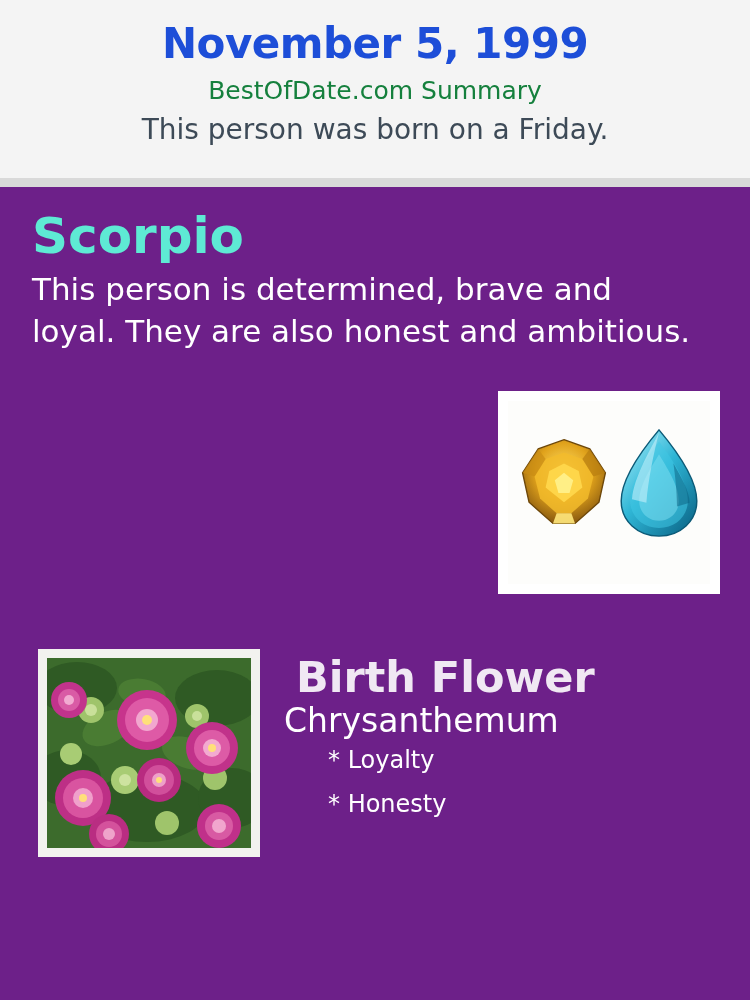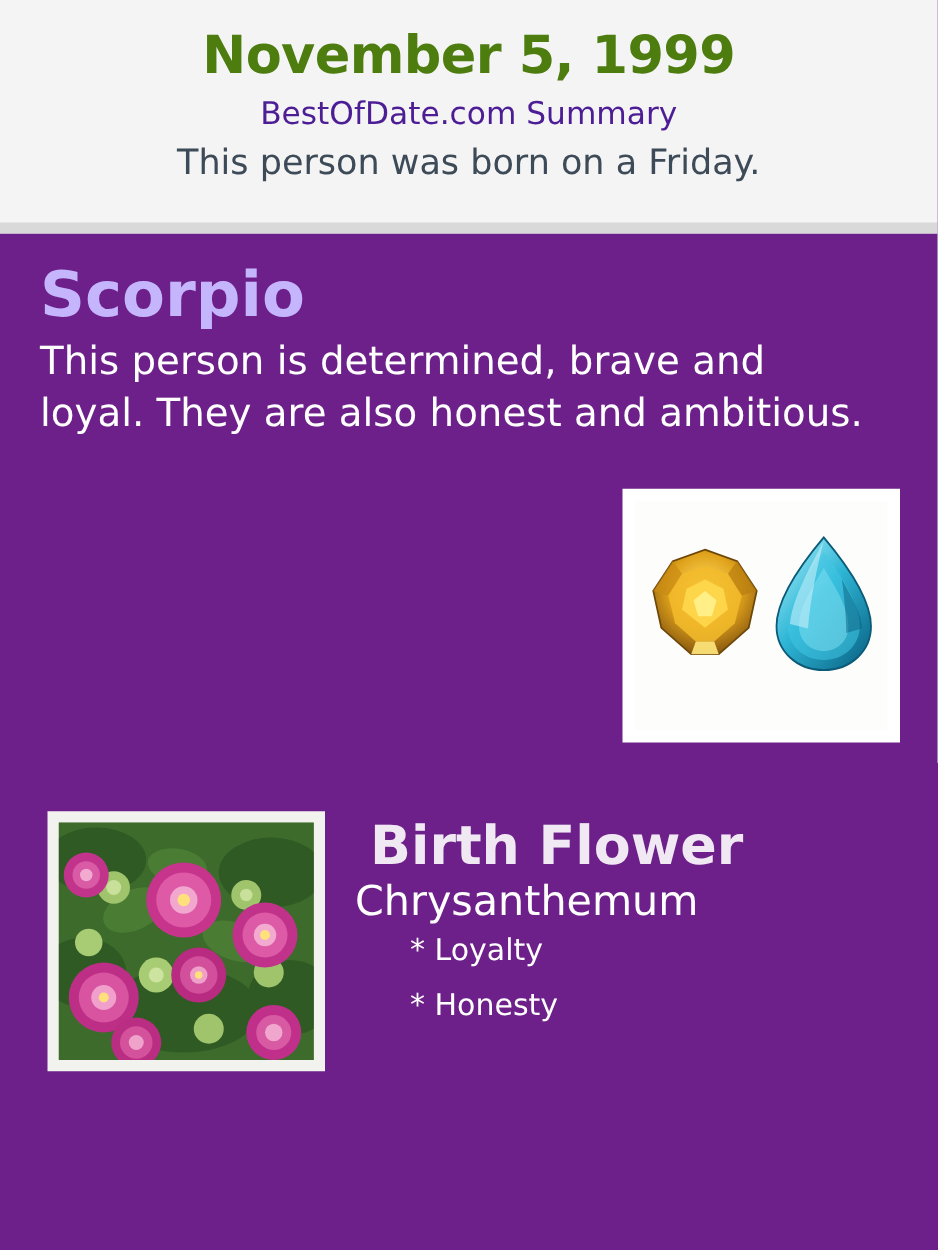--- a/index.html
+++ b/index.html
@@ -25,27 +25,27 @@
   .header {
     background: #f4f4f4;
     padding: 22px 20px 14px 20px;
     text-align: center;
     box-sizing: border-box;
     height: 178px;
   }
   .header-date {
     font-size: 42px;
     font-weight: bold;
-    color: #4d7c0f;
+    color: #1d4ed8;
     line-height: 1.05;
     letter-spacing: -0.5px;
   }
   .header-site {
     font-size: 25px;
-    color: #4c1d95;
+    color: #15803d;
     margin-top: 11px;
     line-height: 1.1;
   }
   .header-sub {
     font-size: 28px;
     color: #3d4a57;
     margin-top: 10px;
     line-height: 1.1;
   }
 
@@ -65,21 +65,21 @@
     position: relative;
     color: #ffffff;
   }
 
   .zodiac-name {
     font-size: 50px;
     font-weight: bold;
     letter-spacing: 0px;
     line-height: 1.0;
     margin: 0 0 8px 2px;
-    color: #c4b5fd;
+    color: #5eead4;
   }
   .zodiac-desc {
     font-size: 31px;
     line-height: 1.35;
     color: #ffffff;
     max-width: 660px;
     margin-left: 2px;
   }
 
   

